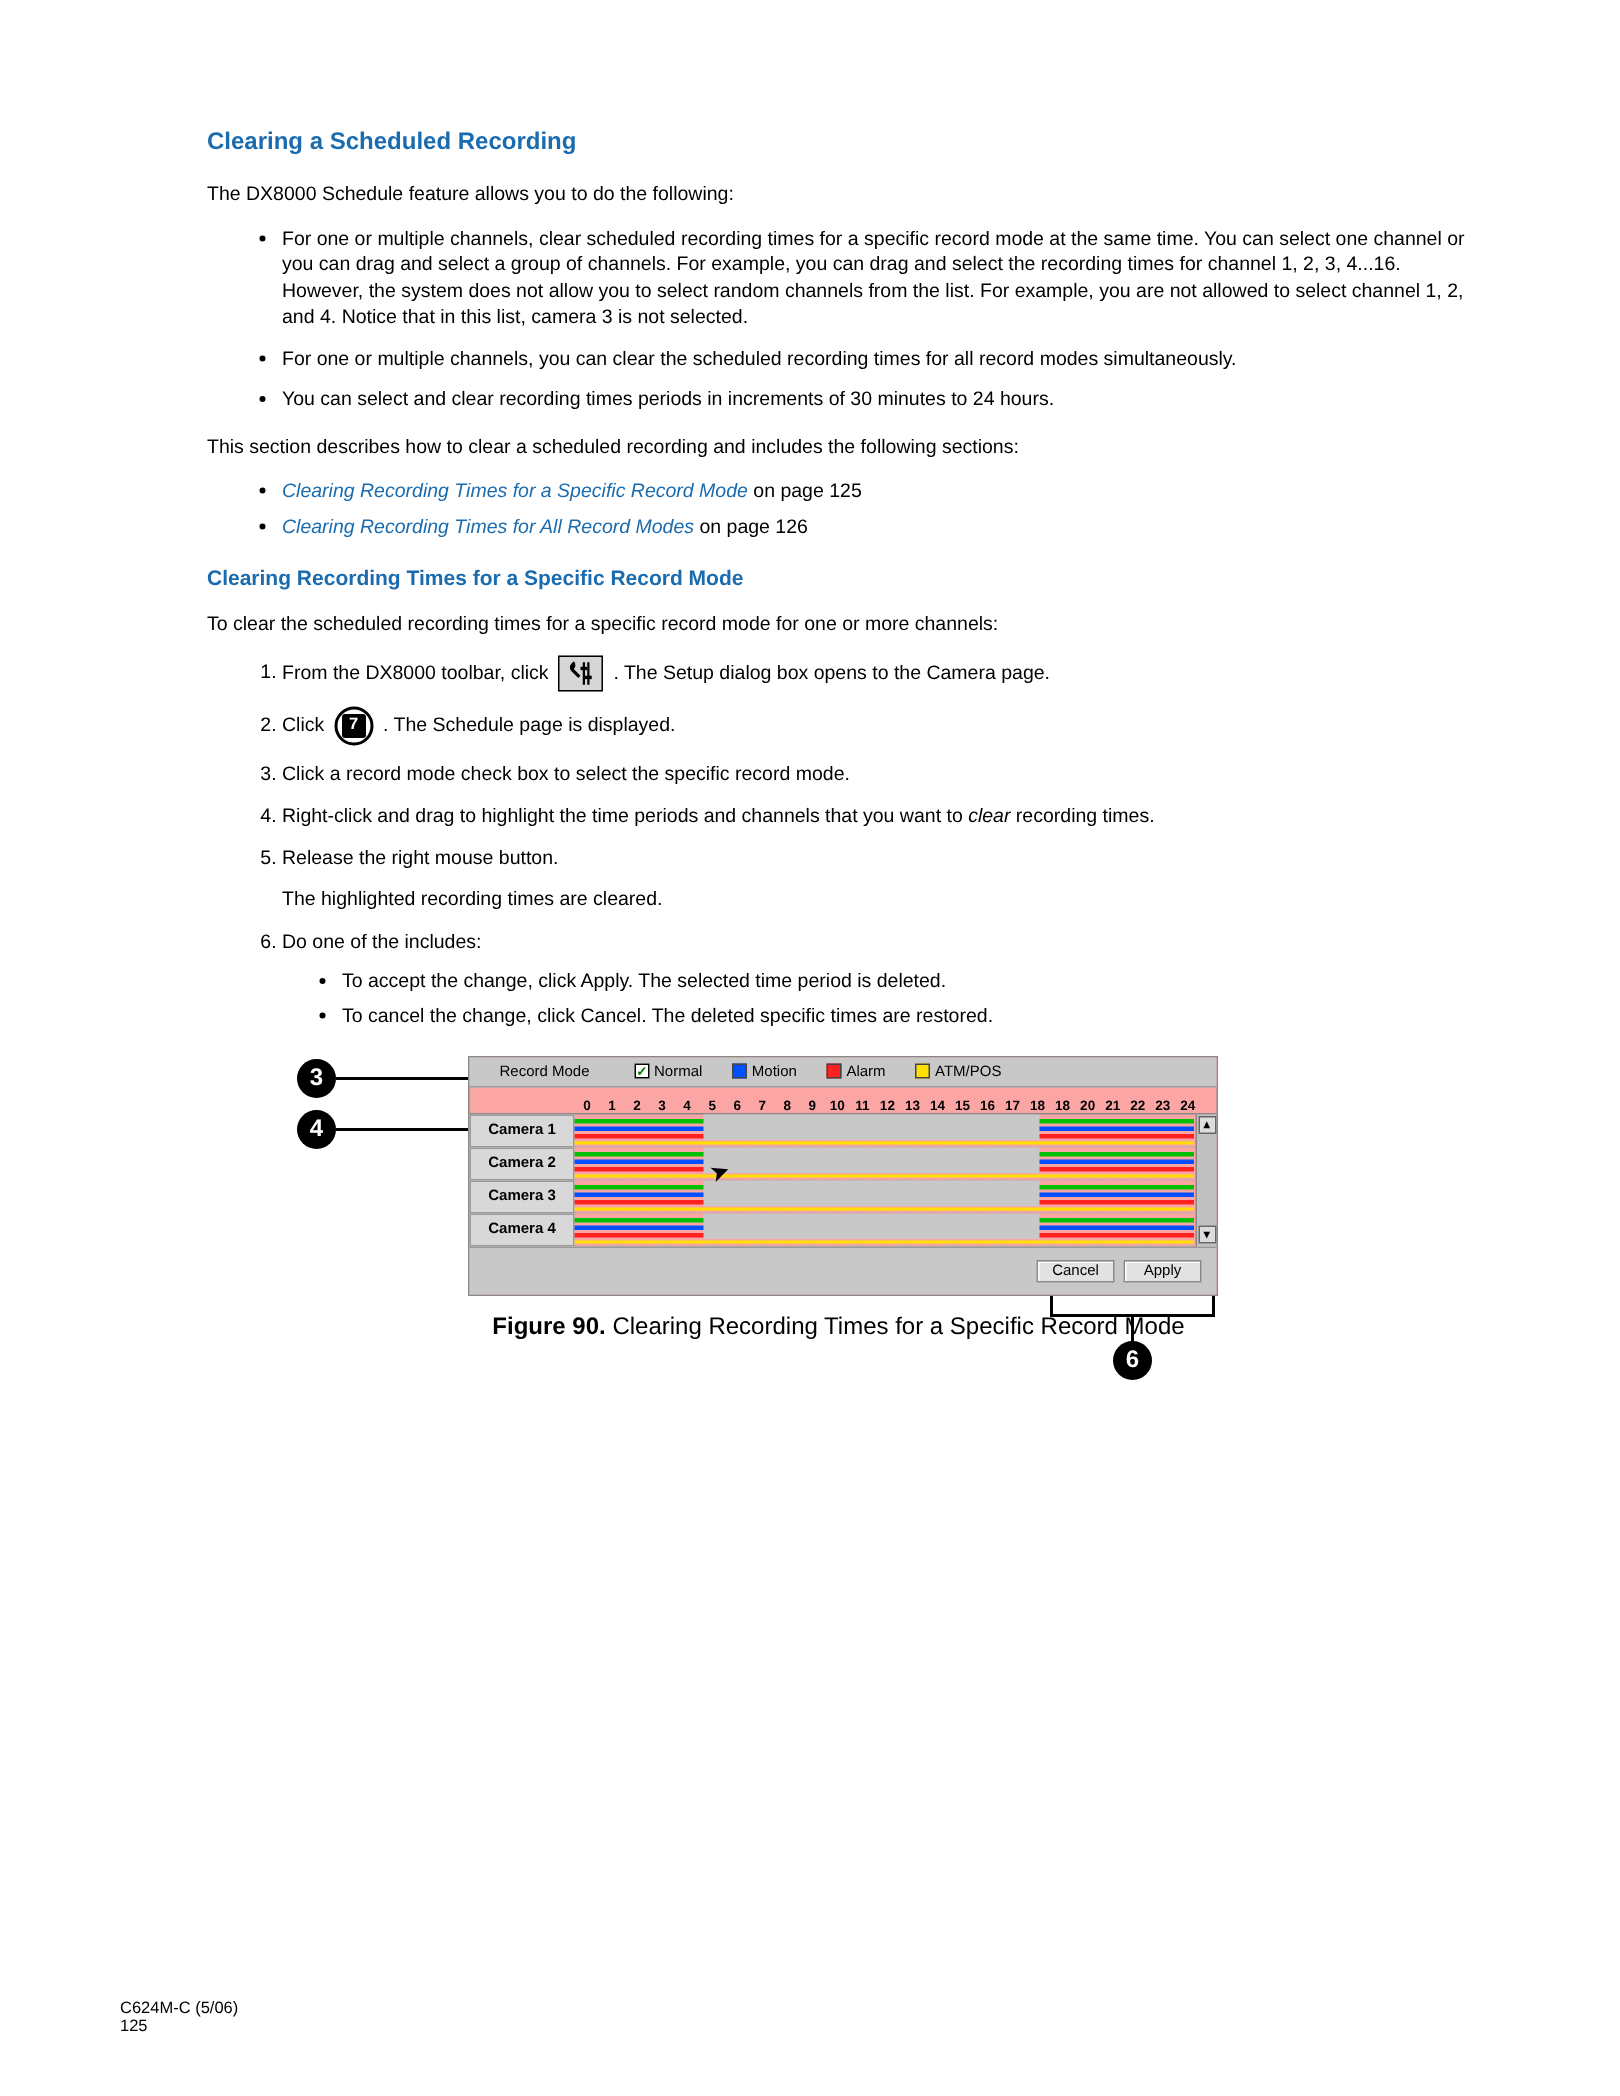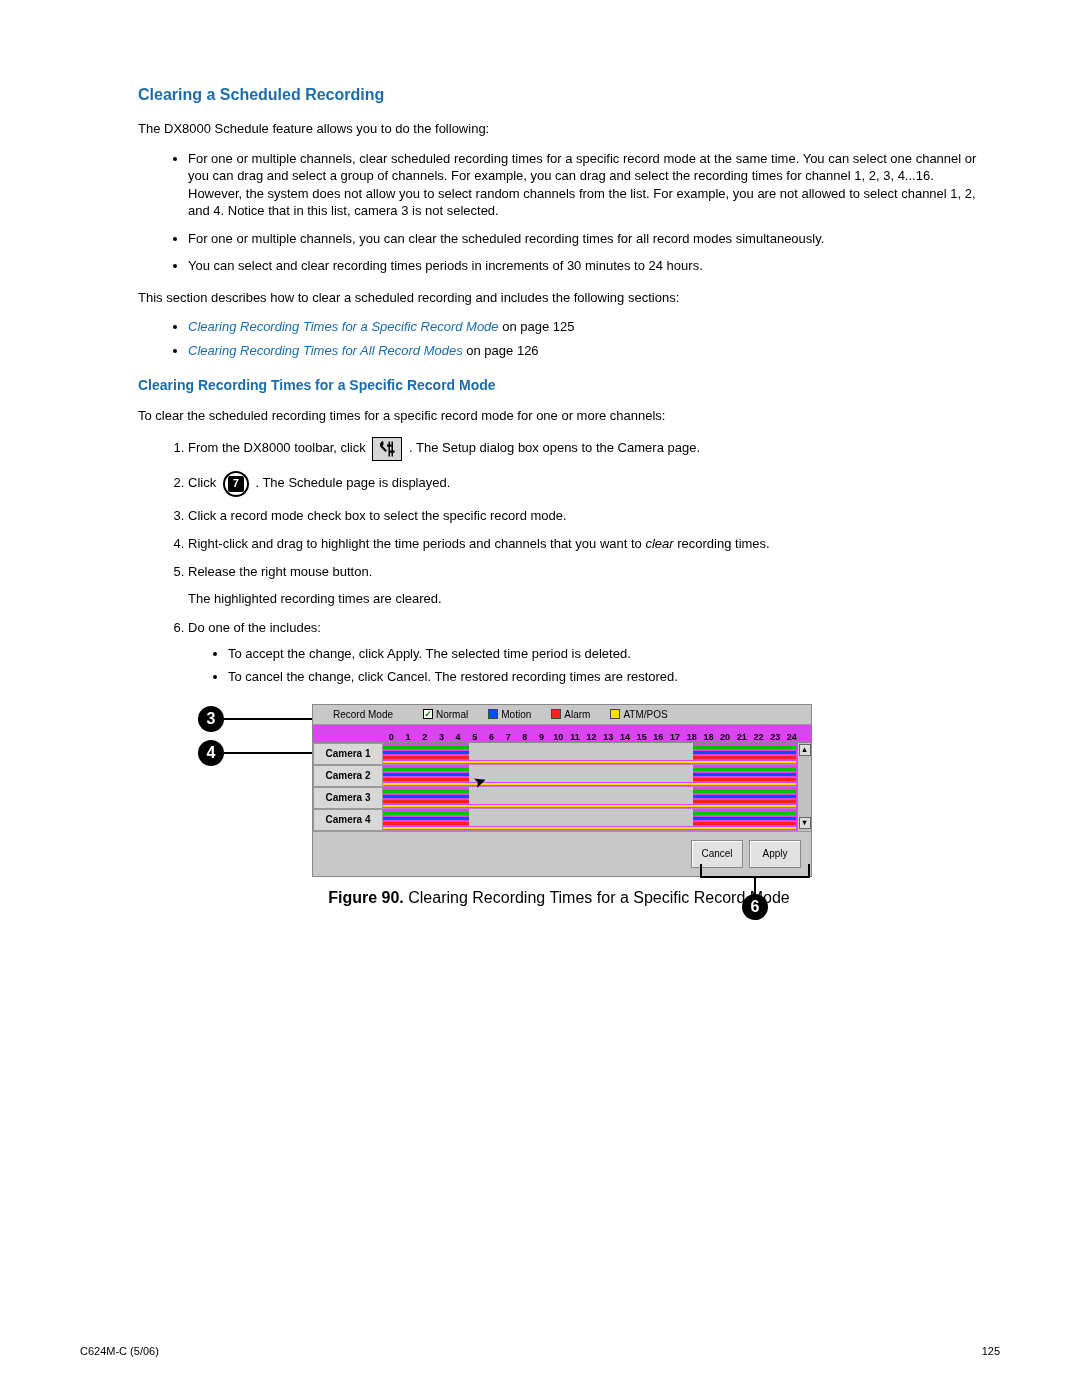--- a/index.html
+++ b/index.html
@@ -88,21 +88,21 @@
   }
   .bracket {
     position: absolute;
     border: 2px solid #000;
     border-top: none;
     z-index: 4;
   }
   
   .sched-panel {
     width: 500px;
-    background: #d946ef;
+    background: #fca5a5;
     border: 1px solid #888;
     font-size: 10px;
     position: relative;
   }
   .sched-header {
     display: flex;
     align-items: center;
     gap: 20px;
     padding: 4px 10px;
     background: #c8c8c8;
@@ -140,28 +140,28 @@
     top: 0; bottom: 0;
     background: #c8c8c8;
   }
   .scroll-thumb {
     position: absolute; right: 0; top: 0; bottom: 0; width: 14px;
     background: #c0c0c0; border-left: 1px solid #888;
   }
   .scroll-thumb .arrow { width: 12px; height: 12px; background: #ddd; border: 1px solid #666; margin: 1px auto; font-size: 8px; text-align: center; line-height: 10px; }
   .btn-row { display: flex; justify-content: flex-end; gap: 6px; padding: 8px 10px; background: #c8c8c8; border-top: 1px solid #999; }
   .win-btn {
-    min-width: 52px; height: 28px;
+    min-width: 52px; height: 15px;
     background: #e2e2e2; border: 1px solid #888;
     font-size: 10px; display: flex; align-items: center; justify-content: center;
     box-shadow: inset 1px 1px 0 #fff;
   }
   .fig-caption { text-align: center; font-size: 16px; margin-top: 10px; }
   .fig-caption b { font-weight: bold; }
-  .footer { position: absolute; left: 80px; right: 80px; bottom: 40px; display: flex; justify-content: space-between; font-size: 11px; color: #000; }
+  .footer { position: absolute; left: 80px; right: 80px; bottom: 40px; display: flex; justify-content: space-between; font-size: 11px; color: #000; flex-direction: column; }
   .cursor-arrow {
     position: absolute;
     font-size: 14px;
     color: #000;
     z-index: 6;
     transform: rotate(-20deg);
   }
 </style>
 </head>
 <body>
@@ -217,21 +217,21 @@
     <span>Right-click and drag to highlight the time periods and channels that you want to </span><i>clear</i><span> recording times.</span>
   </li>
   <li>
     <span>Release the right mouse button.</span>
     <p style="margin-top:8px">The highlighted recording times are cleared.</p>
   </li>
   <li>
     <span>Do one of the includes:</span>
     <ul class="sub">
       <li>To accept the change, click Apply. The selected time period is deleted.</li>
-      <li>To cancel the change, click Cancel. The restored recording times are restored.</li>
+      <li>To cancel the change, click Cancel. The deleted specific times are restored.</li>
     </ul>
   </li>
 </ol>
 
 <div class="figure-wrap">
 
   <div class="callout" style="left:0; top:2px">3</div>
   <div class="callout-line" style="left:26px; top:14px; width:88px"></div>
 
   <div class="callout" style="left:0; top:36px">4</div>

